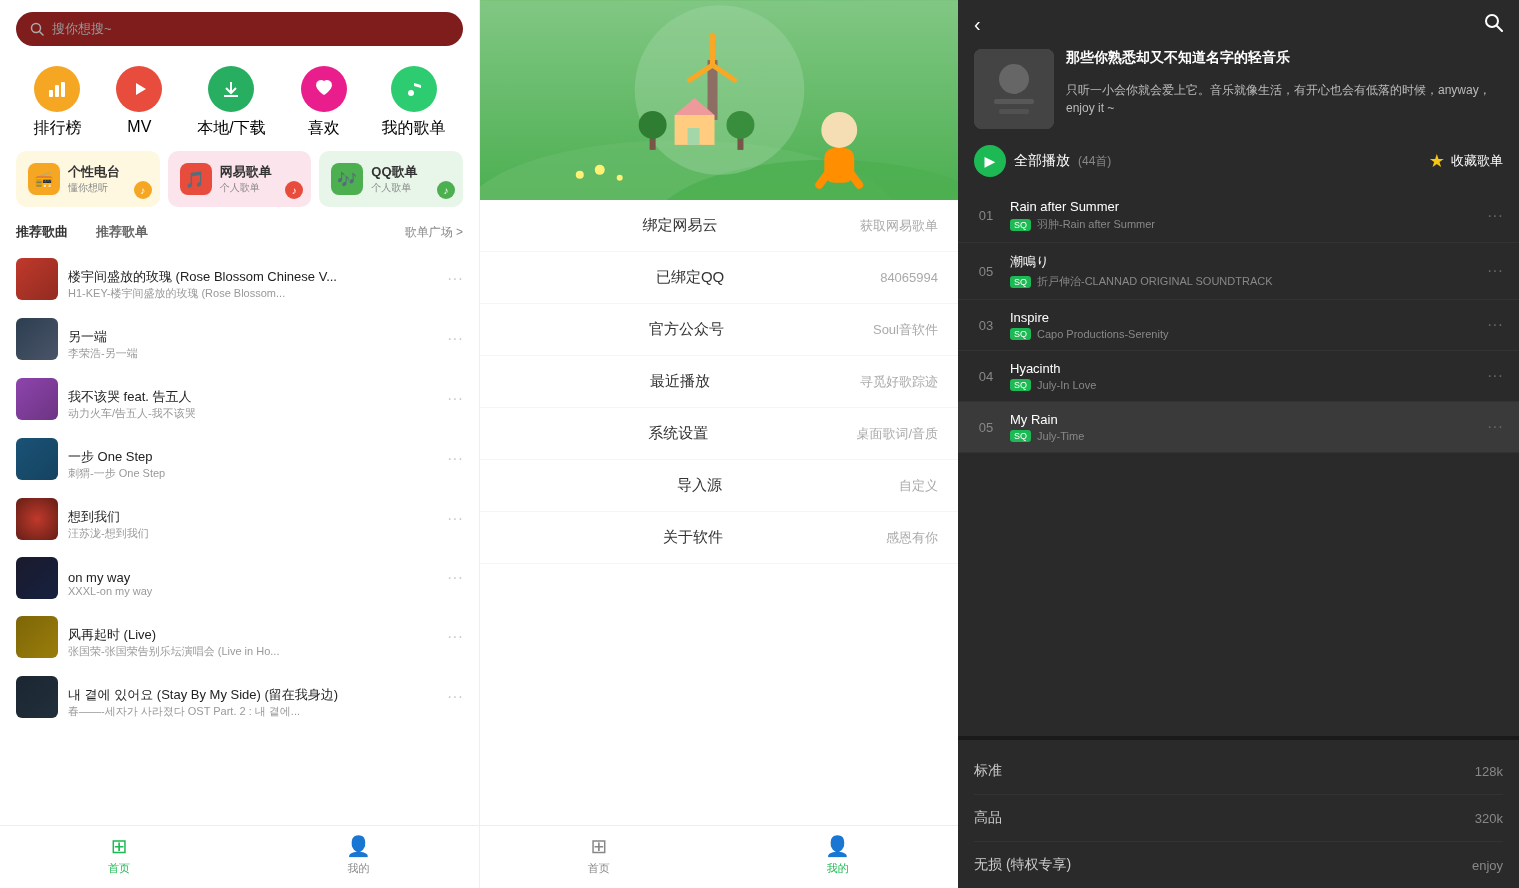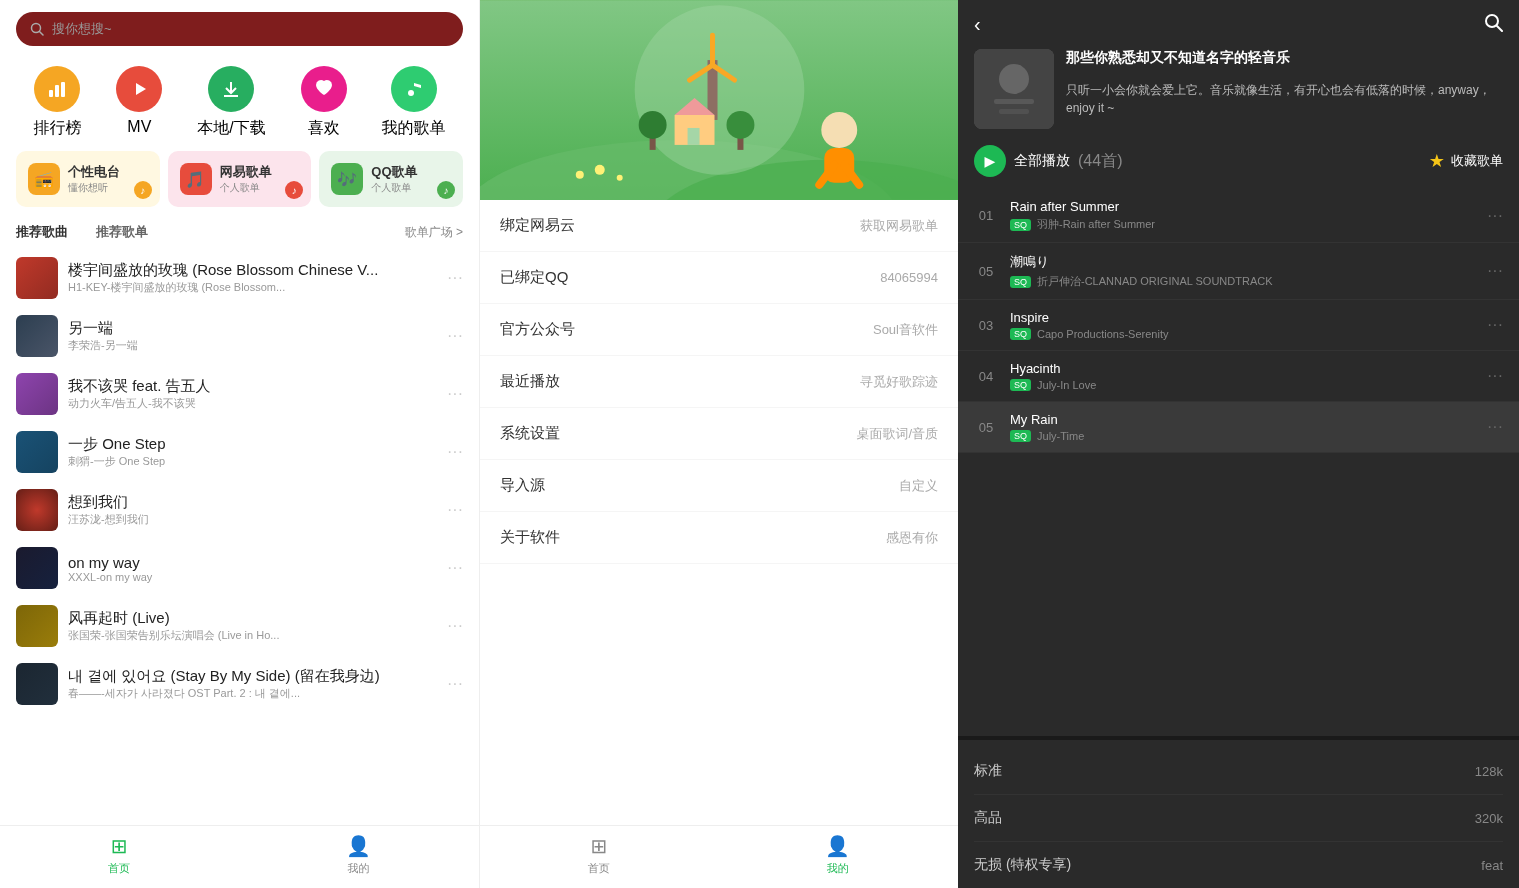--- a/index.html
+++ b/index.html
@@ -107,21 +107,21 @@
       cursor: pointer;
     }
     .song-thumb {
       width: 42px; height: 42px;
       border-radius: 6px;
       background: #ddd;
       flex-shrink: 0;
       overflow: hidden;
     }
     .song-info { flex: 1; min-width: 0; }
-    .song-title { font-size: 15px; color: #222; white-space: nowrap; overflow: hidden; text-overflow: ellipsis; }
+    .song-title { font-size: 13px; color: #222; white-space: nowrap; overflow: hidden; text-overflow: ellipsis; margin-top: 11px; }
     .song-artist { font-size: 11px; color: #999; white-space: nowrap; overflow: hidden; text-overflow: ellipsis; }
     .song-more { color: #ccc; font-size: 16px; cursor: pointer; }
     .bottom-nav {
       display: flex;
       justify-content: space-around;
       padding: 8px 0 12px;
       border-top: 1px solid #eee;
     }
     .nav-item {
       display: flex; flex-direction: column; align-items: center;
@@ -141,21 +141,21 @@
     }
     .middle-header {
       height: 200px;
       background: linear-gradient(135deg, #6ab04c 0%, #4caf50 40%, #81c784 100%);
       position: relative;
       display: flex;
       align-items: center;
       justify-content: center;
       overflow: hidden;
     }
-    .menu-list { flex: 1; }
+    .menu-list { flex: 1; text-align: center; }
     .menu-item {
       display: flex;
       align-items: center;
       padding: 16px 20px;
       border-bottom: 1px solid #f5f5f5;
       cursor: pointer;
     }
     .menu-label { font-size: 15px; color: #333; flex: 1; }
     .menu-value { font-size: 13px; color: #aaa; }
     .middle-bottom-nav {
@@ -553,21 +553,21 @@
     <div style="flex:1;display:flex;flex-direction:column;gap:6px;">
       <div class="playlist-desc-title">那些你熟悉却又不知道名字的轻音乐</div>
       <div class="playlist-desc">只听一小会你就会爱上它。音乐就像生活，有开心也会有低落的时候，anyway，enjoy it ~</div>
     </div>
   </div>
 
   <div class="playlist-actions">
     <button class="play-all-btn">
       <div class="play-circle">▶</div>
       <span>全部播放</span>
-      <span style="color:#888;font-size:16px;">(44首)</span>
+      <span style="color:#888;font-size:12px;">(44首)</span>
     </button>
     <button class="collect-btn">
       <span class="star-icon">★</span>
       <span>收藏歌单</span>
     </button>
   </div>
 
   <div class="right-song-list">
     <div class="right-song-item">
       <span class="track-num">01</span>
@@ -632,16 +632,16 @@
     <div class="quality-row">
       <span class="quality-label">标准</span>
       <span class="quality-value">128k</span>
     </div>
     <div class="quality-row">
       <span class="quality-label">高品</span>
       <span class="quality-value">320k</span>
     </div>
     <div class="quality-row" style="border-bottom:none;">
       <span class="quality-label">无损 (特权专享)</span>
-      <span class="quality-value">feat</span>
+      <span class="quality-value">enjoy</span>
     </div>
   </div>
 </div>
 
 </body></html>

